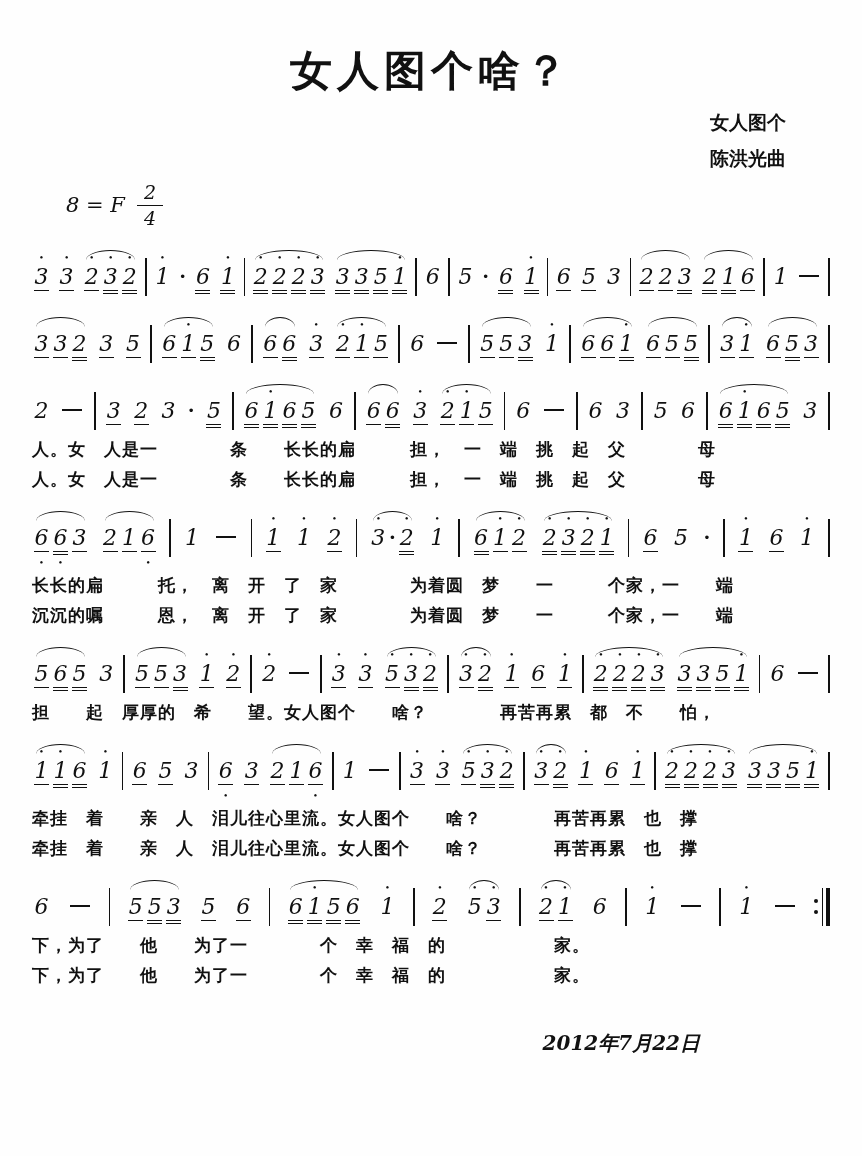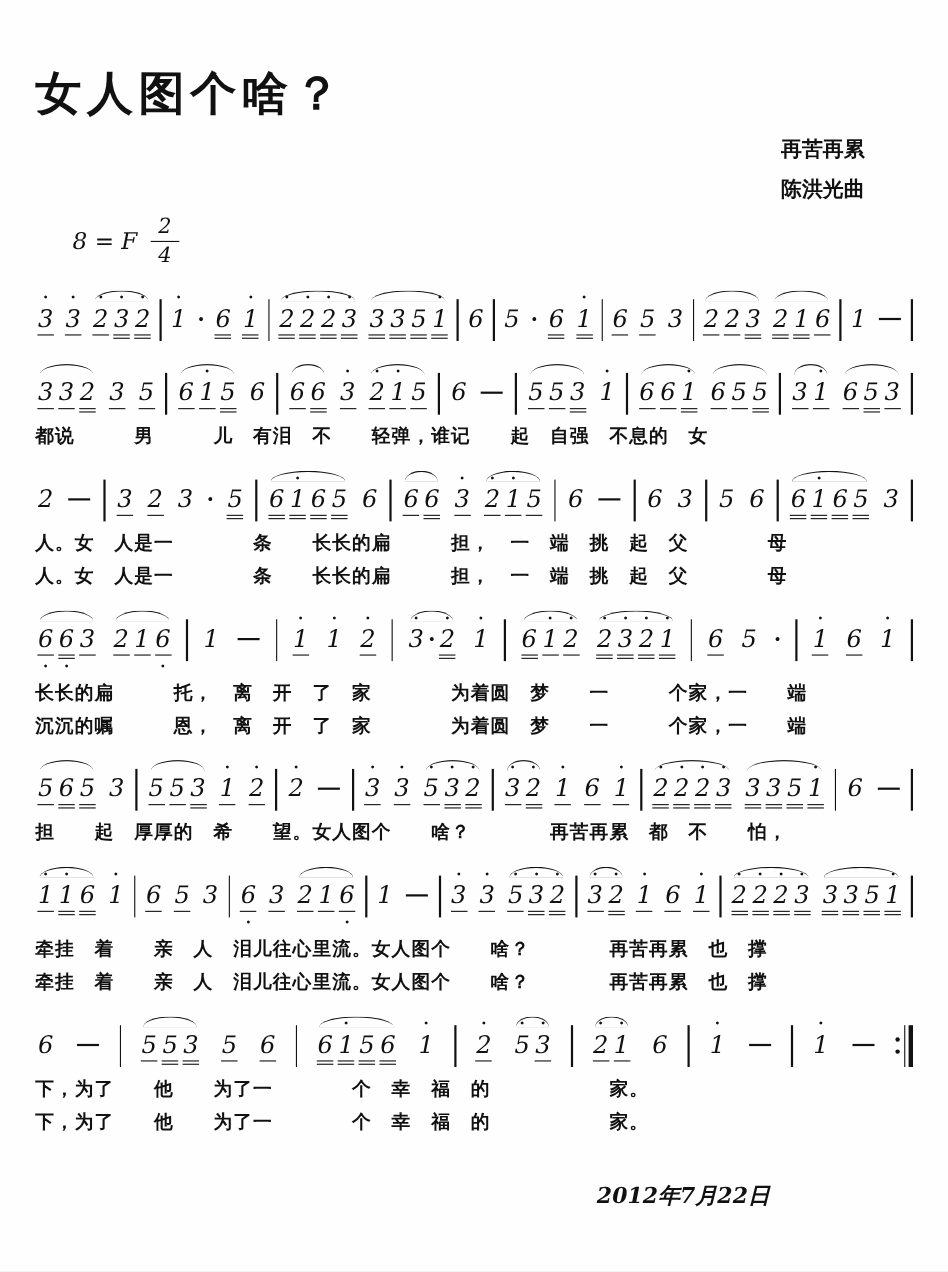--- a/index.html
+++ b/index.html
@@ -1,21 +1,21 @@
 <!DOCTYPE html>
 <html><head>
 <meta charset="utf-8">
 <style>
   html,body{margin:0;padding:0;background:#e8e8e8;}
   .page{
     width:862px;height:1156px;background:#fefefe;margin:0 auto;position:relative;
     font-family:"Liberation Serif","DejaVu Serif",serif;color:#111;overflow:hidden;
     box-sizing:border-box;padding:30px 32px 0 32px;
   }
-  .title{font-size:42px;font-weight:bold;letter-spacing:5px;margin-top:27px;}
+  .title{text-align:center;font-size:42px;font-weight:bold;letter-spacing:5px;margin-top:13px;}
   .credits{text-align:right;padding-right:44px;margin-top:6px;font-size:19px;line-height:1.9;font-weight:600;}
   .keysig{display:flex;align-items:center;margin:2px 0 0 34px;font-size:21px;
           font-style:italic;font-family:"DejaVu Serif",serif;height:52px;}
   .frac{display:inline-flex;flex-direction:column;align-items:center;margin-left:12px;font-size:19px;line-height:1;}
   .frac .top{border-bottom:1.7px solid #111;padding:0 7px 3px;}
   .frac .bot{padding-top:3px;}
   .score{margin-top:2px;}
   .system{margin-top:23px;}
   .mline{display:flex;justify-content:space-between;align-items:flex-start;width:100%;}
   .grp{display:inline-flex;position:relative;}
@@ -38,21 +38,21 @@
   .lyric{font-size:17px;letter-spacing:1px;white-space:pre;margin-top:7px;font-weight:600;line-height:1.35;}
   .date{text-align:right;padding-right:130px;margin-top:42px;font-size:20px;font-style:italic;
         font-family:"DejaVu Serif",serif;font-weight:600;}
 </style>
 </head>
 <body>
 
 <div class="page">
   <div class="title">女人图个啥？</div>
   <div class="credits">
-    <div>再苦再累</div>
+    <div>女人图个</div>
     <div>陈洪光曲</div>
   </div>
   <div class="keysig">
     <span>8 = F</span>
     <span class="frac">
       <span class="top">2</span>
       <span class="bot">4</span>
     </span>
   </div>
   <div class="score">
@@ -538,21 +538,20 @@
             <span class="note">
               <span class="od" style="visibility: hidden;">•</span>
               <span class="num">3</span>
               <span class="ul">
                 <i></i>
               </span>
             </span>
           </span>
           <span class="bar"></span>
         </div>
-        <div class="lyric">都说　　　男　　　儿　有泪　不　　轻弹，谁记　　起　自强　不息的　女</div>
       </div>
       <div class="system">
         <div class="mline">
           <span class="note">
             <span class="od" style="visibility: hidden;">•</span>
             <span class="num">2</span>
             <span class="ul"></span>
           </span>
           <span class="dash"></span>
           <span class="bar"></span>

